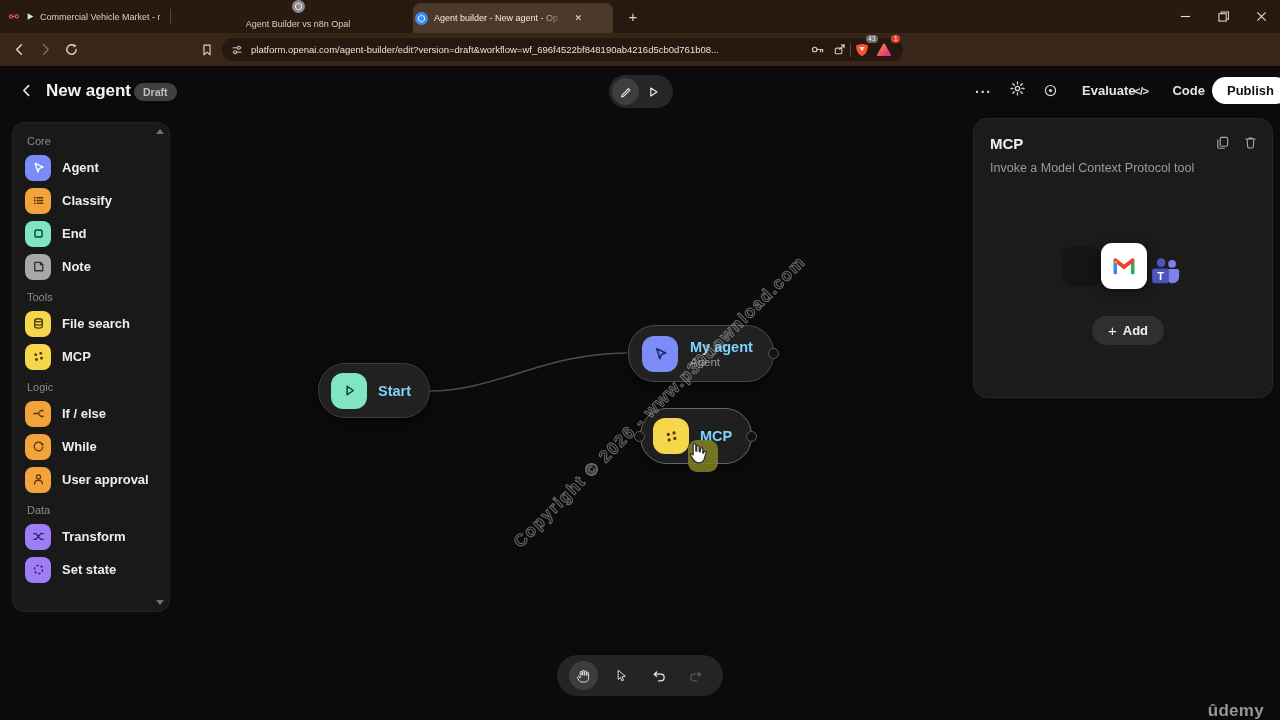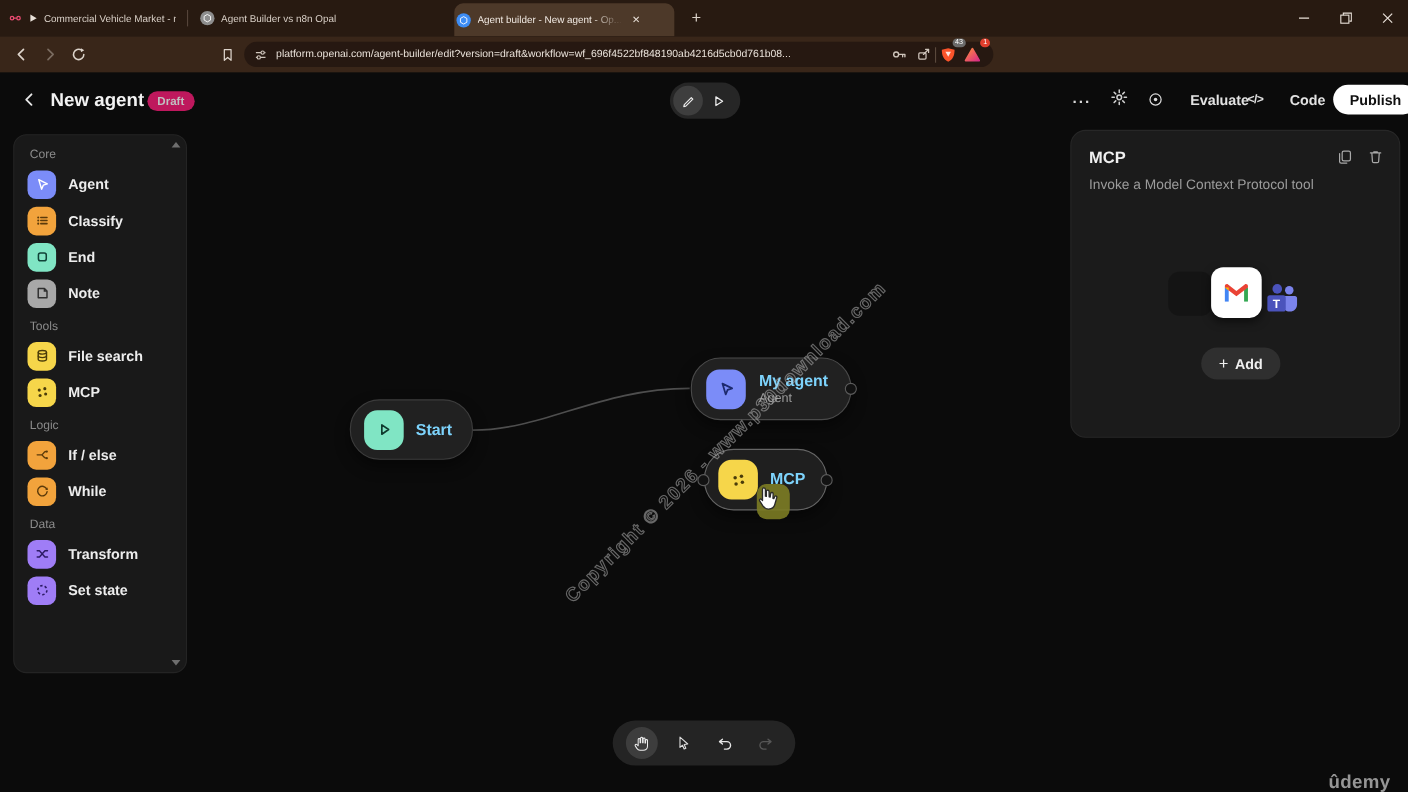--- a/index.html
+++ b/index.html
@@ -27,21 +27,21 @@
   .url-text { color:#e9e1d9; font-size:9.5px; white-space:nowrap; overflow:hidden; flex:1; margin-left:7px; }
   .mini-badge { position:absolute; top:-4px; right:-5px; font-size:6.5px; color:#fff; background:#6b6b6b; border-radius:6px; padding:1px 2.5px; line-height:1; }
   .mini-badge.red { background:#e03e2d; }
   .ext-row { position:absolute; top:38px; display:flex; align-items:center; gap:6px; }
   .extbtn { width:22px; height:22px; display:flex; align-items:center; justify-content:center; border-radius:6px; position:relative; }
   .vdiv { width:1px; height:14px; background:#5a493c; }
 
   
   .app { position:absolute; left:0; top:66px; width:1280px; height:659px; background:#0b0b0b; color:#ececec; }
   .app-title { font-size:17px; font-weight:700; color:#f2f2f2; }
-  .badge { background:#be185d; color:#c0c0c0; font-size:10.5px; font-weight:600; padding:3px 9px; border-radius:10px; }
+  .badge { background:#404040; color:#c0c0c0; font-size:10.5px; font-weight:600; padding:3px 9px; border-radius:10px; }
   .hbtn { display:flex; align-items:center; gap:24px; color:#e3e3e3; font-size:13px; font-weight:600; }
   .publish { background:#ffffff; color:#101010; font-size:13px; font-weight:700; border:none; border-radius:15px; padding:6px 15px; }
 
   .pill { background:#262626; border-radius:18px; display:flex; align-items:center; }
   .pill .tool { width:27px; height:27px; display:flex; align-items:center; justify-content:center; border-radius:50%; }
   .tool.active { background:#3e3e3e; }
 
   .sidebar { position:absolute; left:12px; top:56px; width:158px; height:490px; background:#191919; border:1px solid #242424; border-radius:12px; padding:4px 12px; }
   .ssec { font-size:11px; color:#8b8b8b; margin:8px 0 4px 2px; }
   .srow { display:flex; align-items:center; gap:11px; height:33px; }
@@ -80,21 +80,21 @@
           <circle cx="4" cy="8" r="2.1" fill="none" stroke="#ea4b71" stroke-width="1.6"></circle>
           <circle cx="12" cy="8" r="2.1" fill="none" stroke="#ea4b71" stroke-width="1.6"></circle>
           <line x1="6.1" y1="8" x2="9.9" y2="8" stroke="#ea4b71" stroke-width="1.6"></line>
         </svg>
       <svg width="9" height="9" viewBox="0 0 10 10">
           <polygon points="2,1 9,5 2,9" fill="#e8e0d8"></polygon>
         </svg>
       <span class="tab-title">Commercial Vehicle Market - n8n</span>
     </div>
     <div class="tab-divider" style="left:170px;"></div>
-    <div class="tab" style="left:182px; width:200px;">
+    <div class="tab" style="left:198px; width:200px;flex-direction:column;">
       <span class="favicon-circle" style="background:#8d8d8d;">
         <svg width="9" height="9" viewBox="0 0 12 12">
             <polygon points="6,1.5 9.9,3.7 9.9,8.3 6,10.5 2.1,8.3 2.1,3.7" fill="none" stroke="#ffffff" stroke-width="1.1"></polygon>
           </svg>
       </span>
       <span class="tab-title">Agent Builder vs n8n Opal</span>
     </div>
     <div class="tab active" style="left:413px; width:200px;">
       <span class="favicon-circle" style="background:#3d8df5;">
         <svg width="9" height="9" viewBox="0 0 12 12">
@@ -362,20 +362,29 @@
         <span class="slabel">If / else</span>
       </div>
       <div class="srow">
         <span class="sicon" style="background-color: rgb(242, 163, 60);">
             <svg width="15" height="15" viewBox="0 0 16 16">
               <path d="M12.3 6.2 A4.6 4.6 0 1 0 12.6 8.6" fill="none" stroke="#5b3a0a" stroke-width="1.4" stroke-linecap="round"></path>
               <polygon points="10.8,6.6 13.6,6.6 12.6,4.1" fill="#5b3a0a"></polygon>
             </svg>
           </span>
         <span class="slabel">While</span>
+      </div>
+      <div class="srow">
+        <span class="sicon" style="background-color: rgb(242, 163, 60);">
+            <svg width="15" height="15" viewBox="0 0 16 16">
+              <circle cx="8" cy="5.4" r="2.2" fill="none" stroke="#5b3a0a" stroke-width="1.4"></circle>
+              <path d="M3.8 12.8 c0 -2.6 2 -3.8 4.2 -3.8 s4.2 1.2 4.2 3.8" fill="none" stroke="#5b3a0a" stroke-width="1.4" stroke-linecap="round"></path>
+            </svg>
+          </span>
+        <span class="slabel">User approval</span>
       </div>
 
       <div class="ssec">Data</div>
       <div class="srow">
         <span class="sicon" style="background-color: rgb(159, 125, 246);">
             <svg width="15" height="15" viewBox="0 0 16 16">
               <path d="M3 5 h2.2 l5.3 6 H13 M3 11 h2.2 l5.3 -6 H13" fill="none" stroke="#2d1b66" stroke-width="1.4" stroke-linecap="round" stroke-linejoin="round"></path>
             </svg>
           </span>
         <span class="slabel">Transform</span>

